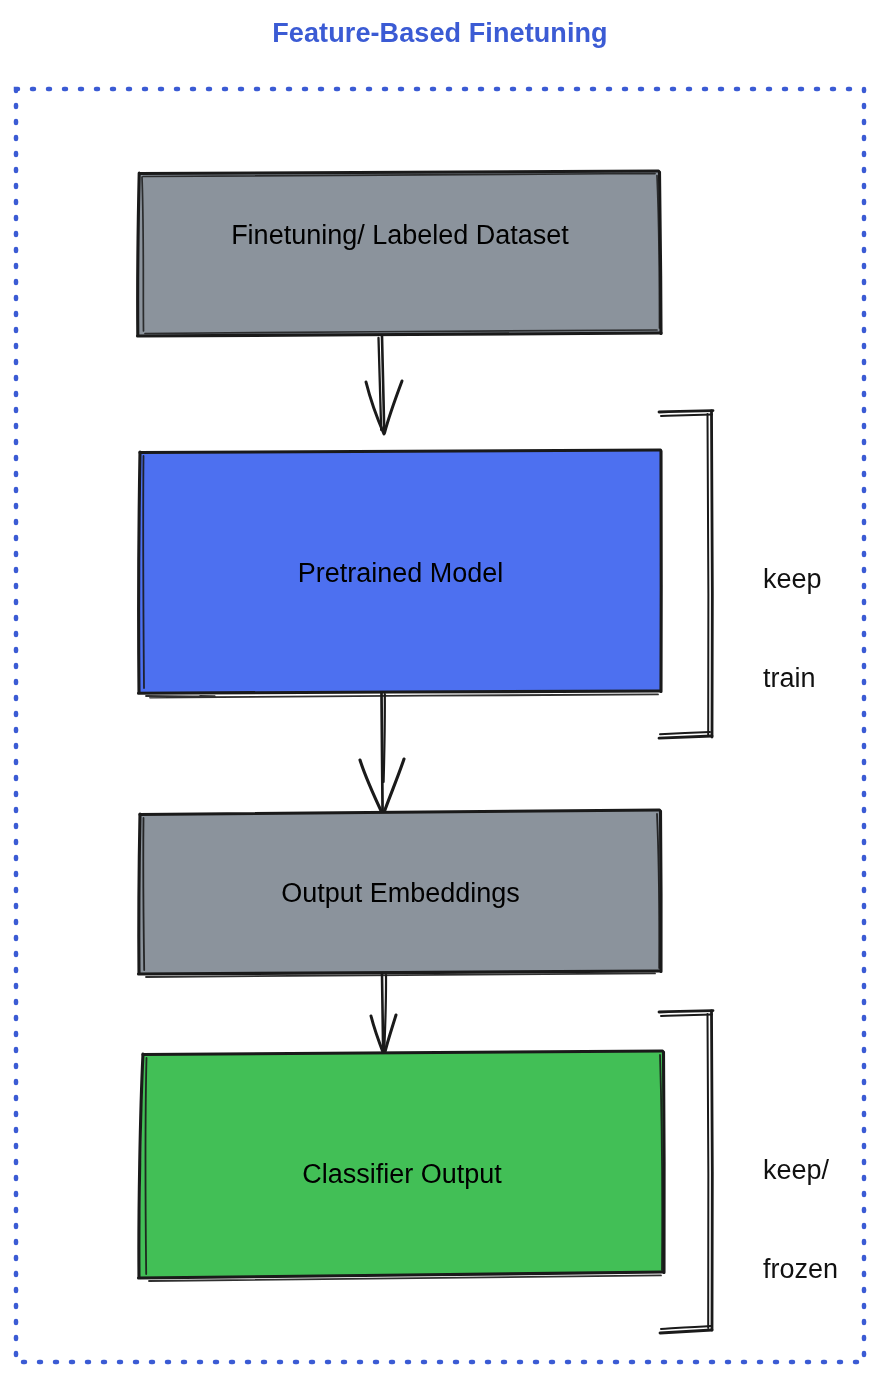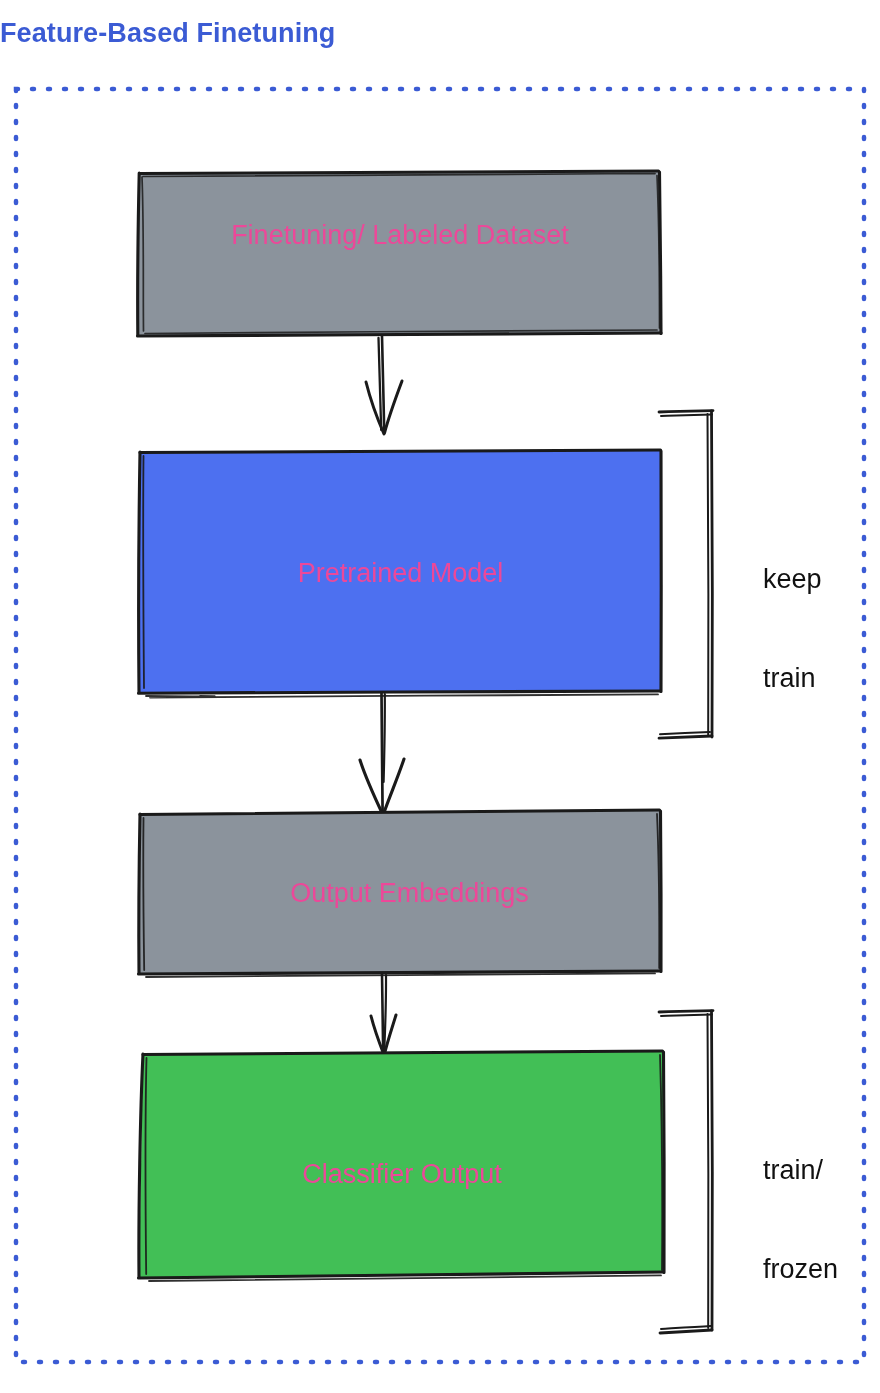--- a/index.html
+++ b/index.html
@@ -19,31 +19,32 @@
     top: 0;
     left: 0;
     width: 880px;
     height: 1393px;
   }
   .diagram-title {
     position: absolute;
     left: 0;
     top: 18px;
     width: 880px;
+    text-align: center;
     font-family: "Liberation Sans", sans-serif;
     font-size: 27px;
     font-weight: 700;
     color: #3b5bd4;
     letter-spacing: 0.1px;
   }
   .node-label {
     position: absolute;
     font-family: "Liberation Sans", sans-serif;
     font-size: 27px;
-    color: #ec4899;
+    color: #000000;
     text-align: center;
     white-space: nowrap;
   }
   .bracket-label {
     position: absolute;
     font-family: "Liberation Sans", sans-serif;
     font-size: 27px;
     color: #111111;
     line-height: 1.22;
     white-space: pre;
@@ -130,25 +131,25 @@
   </g>
 
 </svg>
 
 <div class="diagram-title" style="color: rgb(59, 91, 212);">Feature-Based Finetuning</div>
 
 <div class="node-label" style="left:139px; top:220px; width:522px;">Finetuning/ Labeled Dataset</div>
 
 <div class="node-label" style="left:140px; top:558px; width:521px;text-align:center;">Pretrained Model</div>
 
-<div class="node-label" style="left:140px; top:878px; width:521px;padding-left:9px;">Output Embeddings</div>
+<div class="node-label" style="left:140px; top:878px; width:521px;">Output Embeddings</div>
 
 <div class="node-label" style="left:141px; top:1159px; width:522px;">Classifier Output</div>
 
 <div class="bracket-label" style="left:739px; top:497px;">
   <div>keep</div>
   <div>train</div>
 </div>
 
 <div class="bracket-label" style="left:739px; top:1088px;">
-  <div>train/</div>
+  <div>keep/</div>
   <div>frozen</div>
 </div>
 
 </body></html>

